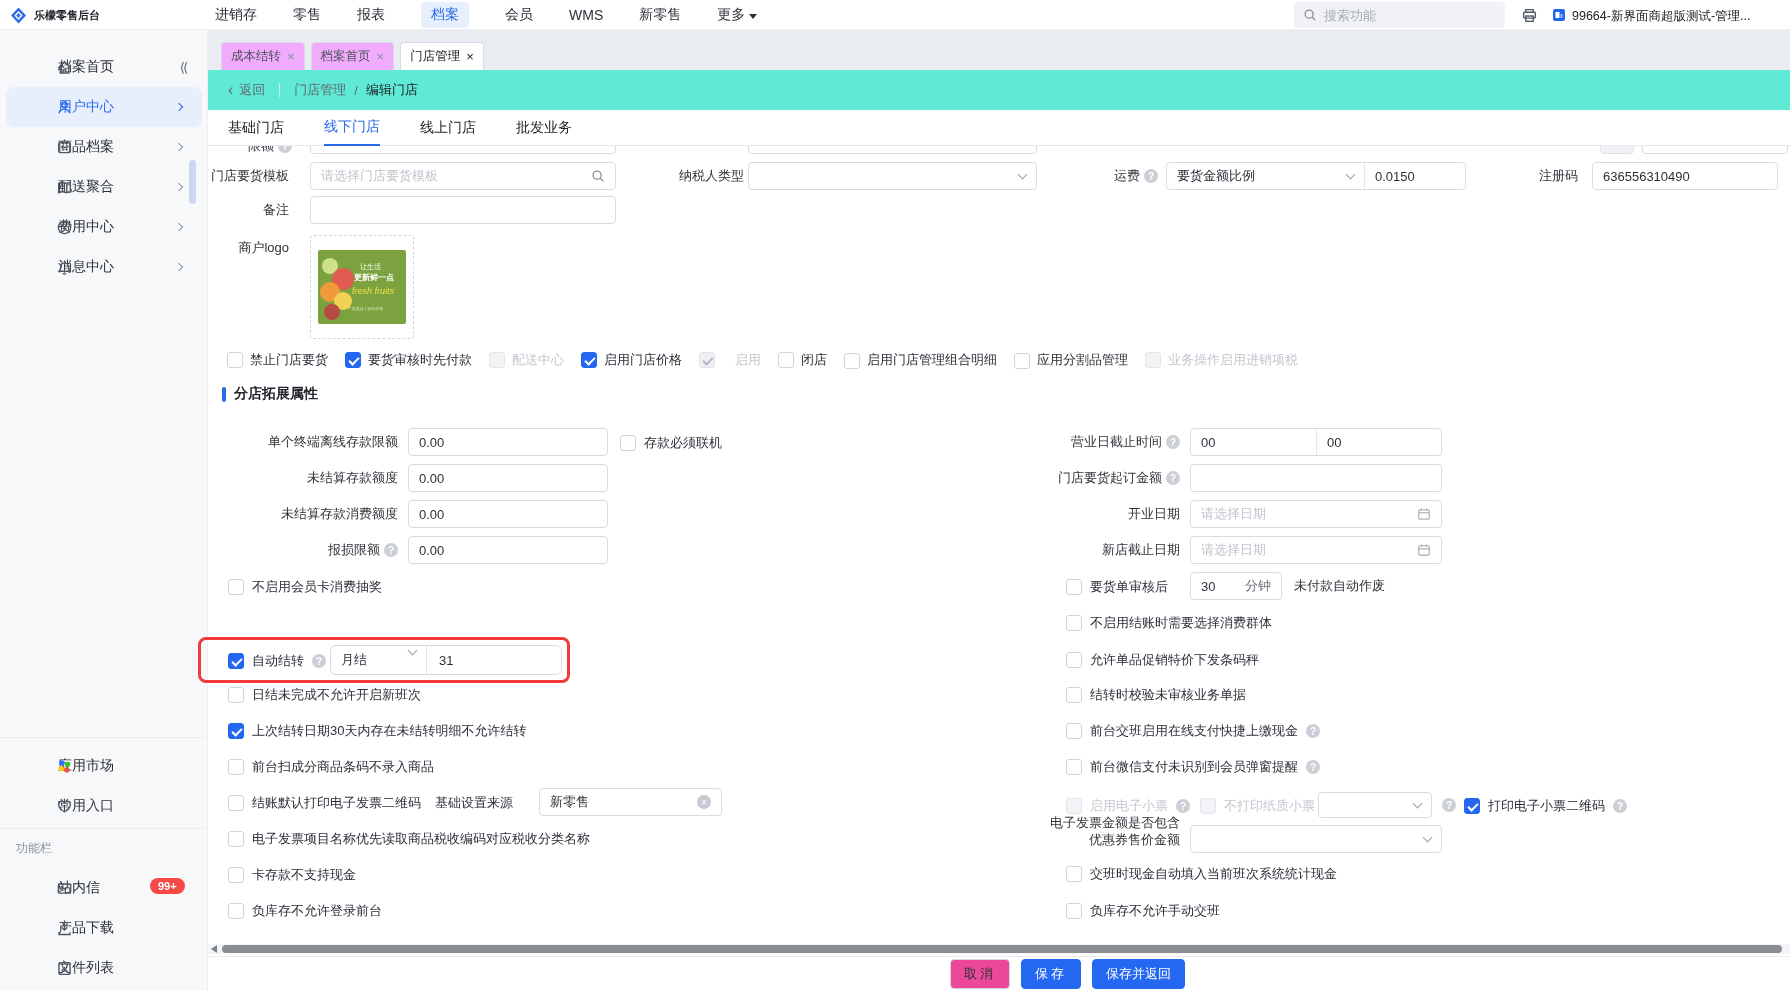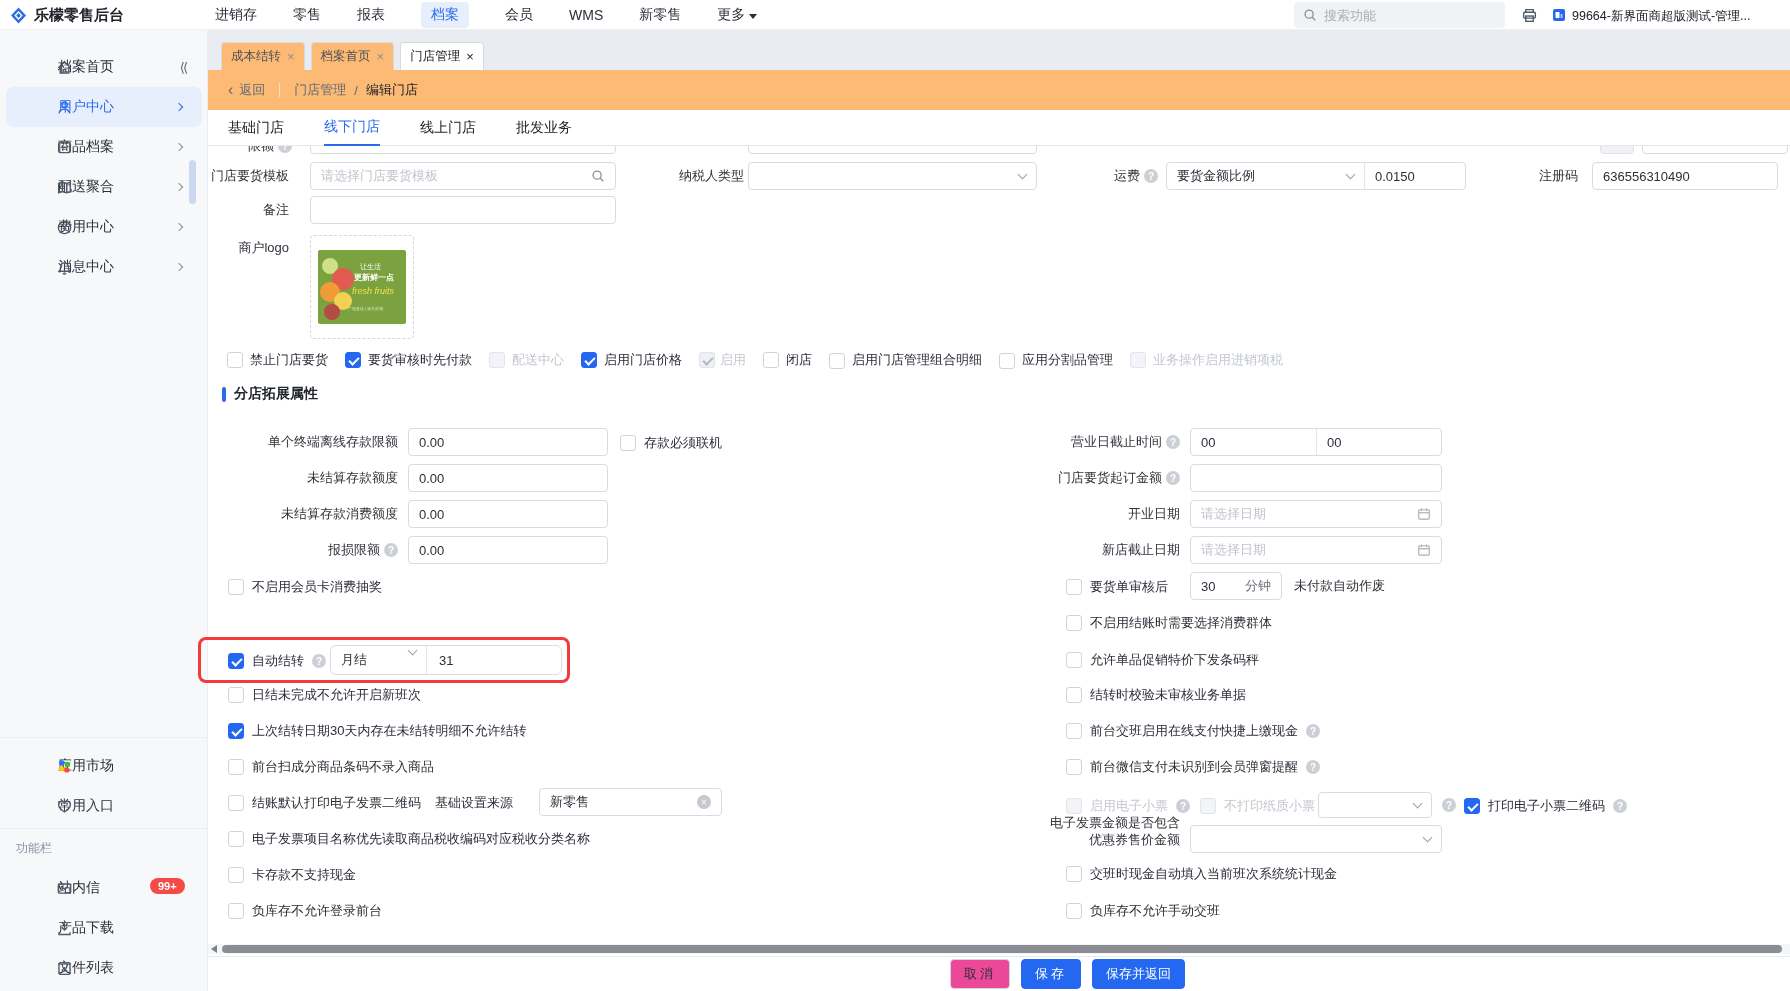--- a/index.html
+++ b/index.html
@@ -4,21 +4,21 @@
 <style>
   *{box-sizing:border-box;margin:0;padding:0}
   html,body{width:1790px;height:991px;overflow:hidden}
   body{font-family:"Liberation Sans","DejaVu Sans",sans-serif;background:#fff;color:#2b2f38}
   .page{position:absolute;left:0;top:0;width:1790px;height:991px;background:#fff}
   .abs{position:absolute}
   svg{display:block}
 
   
   .topbar{position:absolute;left:0;top:0;width:1790px;height:30px;background:#fff;border-bottom:1px solid #edeff2;z-index:30}
-  .brand{position:absolute;left:10px;top:0;height:30px;display:flex;align-items:center;gap:7px;font-weight:bold;font-size:15px;color:#21242b}
+  .brand{position:absolute;left:10px;top:0;height:30px;display:flex;align-items:center;gap:7px;font-weight:bold;font-size:11px;color:#21242b}
   .nav{position:absolute;left:215px;top:0;height:30px;display:flex;align-items:center;gap:36px;font-size:14px;color:#2b2f38}
   .nav .navitem{cursor:pointer;display:flex;align-items:center;gap:4px}
   .nav .active{background:#e7eefc;color:#2a6bea;padding:4px 10px;border-radius:4px}
   .caret{width:0;height:0;border-left:4px solid transparent;border-right:4px solid transparent;border-top:5px solid #2b2f38;margin-top:2px}
   .search{position:absolute;left:1294px;top:2px;width:211px;height:26px;background:#f1f2f5;border-radius:4px;display:flex;align-items:center;gap:7px;padding:0 9px}
   .search input{border:none;outline:none;background:transparent;font-size:13px;color:#2b2f38;width:160px;font-family:inherit}
   .search input::placeholder{color:#a9adb5}
   .tenant{position:absolute;left:1572px;top:8px;width:216px;font-size:12.5px;color:#21242b;white-space:nowrap;overflow:hidden}
 
   
@@ -28,25 +28,25 @@
   .sitem.active{background:#e7eefc;color:#2a6bea}
   .sitem.active .chev-r{border-color:#2a6bea}
   .collapse{position:absolute;right:16px;color:#60656e;font-size:13px;letter-spacing:-2px;cursor:pointer}
   .sdivider{position:absolute;left:0;width:208px;border-top:1px solid #ebedf1}
   .ssection{position:absolute;left:16px;font-size:12px;color:#8a919f}
   .badge{position:absolute;left:144px;top:-10px;background:#f54a45;color:#fff;font-size:11px;font-weight:bold;border-radius:10px;padding:2px 8px}
   .sthumb{position:absolute;left:189px;top:160px;width:7px;height:44px;background:#ccd8f2;border-radius:4px;z-index:25}
 
   
   .tabbar{position:absolute;left:208px;top:30px;width:1582px;height:40px;background:#e9ecf1;display:flex;align-items:flex-end;padding-left:13px;gap:6px}
-  .tab{height:28px;padding:0 9px;display:flex;align-items:center;gap:6px;font-size:12.5px;color:#4a4f59;background:#fdba74;border:1px solid #d8dbe2;border-bottom:none;border-radius:4px 4px 0 0;cursor:pointer}
+  .tab{height:28px;padding:0 9px;display:flex;align-items:center;gap:6px;font-size:12.5px;color:#4a4f59;background:#f0abfc;border:1px solid #d8dbe2;border-bottom:none;border-radius:4px 4px 0 0;cursor:pointer}
   .tab.active{background:#fff;color:#21242b}
   .x-ic{color:#8a8f99;font-size:13px;line-height:1;cursor:pointer}
   .x-ic::before{content:"\00d7"}
-  .breadcrumb{position:absolute;left:208px;top:70px;width:1582px;height:40px;background:#fdba74;display:flex;align-items:center;font-size:13px;color:#646a73;padding-left:20px}
+  .breadcrumb{position:absolute;left:208px;top:70px;width:1582px;height:40px;background:#5eead4;display:flex;align-items:center;font-size:13px;color:#646a73;padding-left:20px}
   .bc-back{display:flex;align-items:center;gap:6px;cursor:pointer}
   .bc-lt::before{content:"\2039";font-size:16px;color:#646a73}
   .bc-div{width:1px;height:14px;background:#e1e4ea;margin:0 14px}
   .bc-cur{color:#21242b}
   .subtabs{position:absolute;left:208px;top:110px;width:1582px;height:36px;background:#fff;border-bottom:1px solid #e7e9ee;display:flex;gap:40px;padding-left:20px;font-size:14px}
   .stab{height:36px;display:flex;align-items:center;color:#21242b;cursor:pointer}
   .stab.active{color:#2a6bea;border-bottom:2px solid #2a6bea;font-weight:normal}
 
   
   .content{position:absolute;left:208px;top:146px;width:1582px;height:794px;background:#fff;overflow:hidden}
@@ -372,21 +372,21 @@
           <span>要货审核时先付款</span>
         </span>
       <span style="display:flex;align-items:center;gap:7px">
           <span class="cb dis"></span>
           <span class="dim">配送中心</span>
         </span>
       <span style="display:flex;align-items:center;gap:7px">
           <span class="cb on"></span>
           <span>启用门店价格</span>
         </span>
-      <span style="display:flex;align-items:center;gap:5px">
+      <span style="display:flex;align-items:center;gap:20px">
           <span class="cb on dis"></span>
           <span class="dim">启用</span>
         </span>
       <span style="display:flex;align-items:center;gap:7px">
           <span class="cb"></span>
           <span>闭店</span>
         </span>
       <span style="display:flex;align-items:flex-end;gap:7px">
           <span class="cb"></span>
           <span>启用门店管理组合明细</span>

